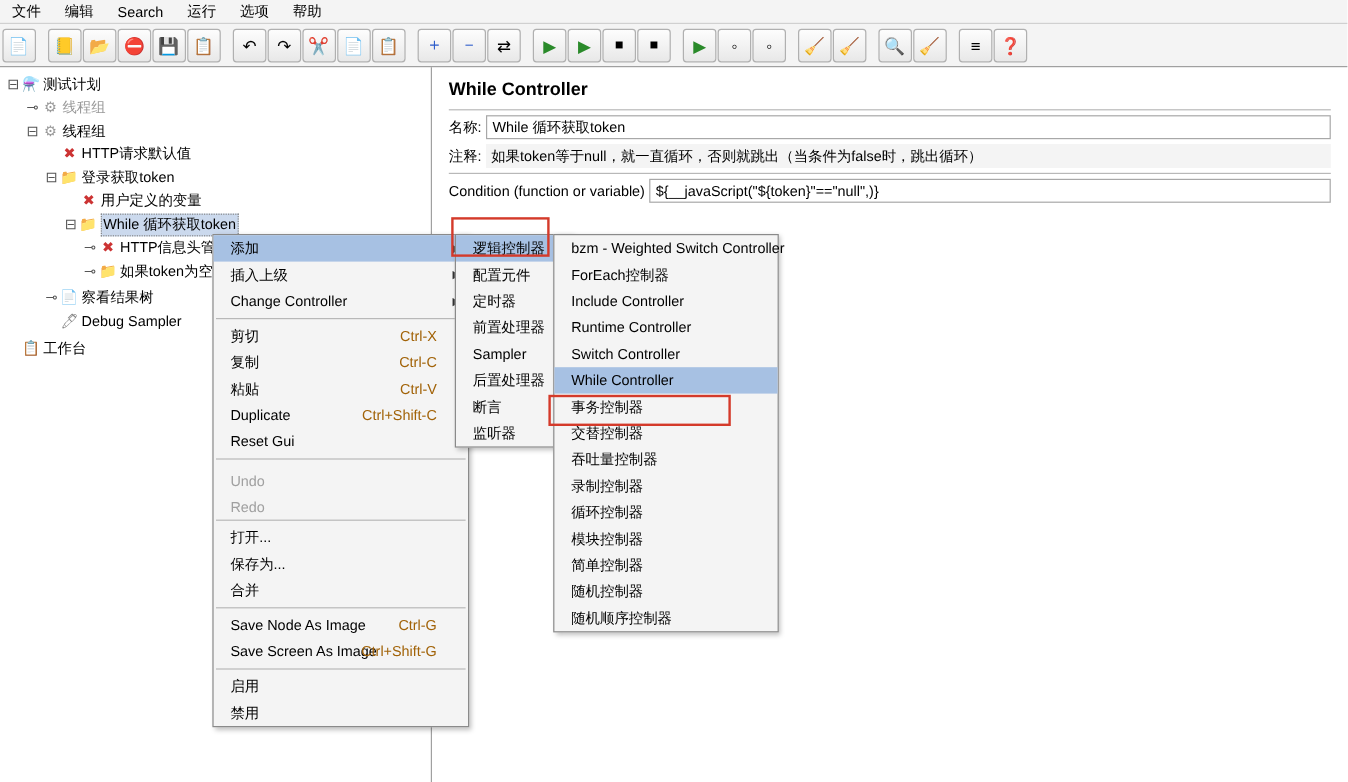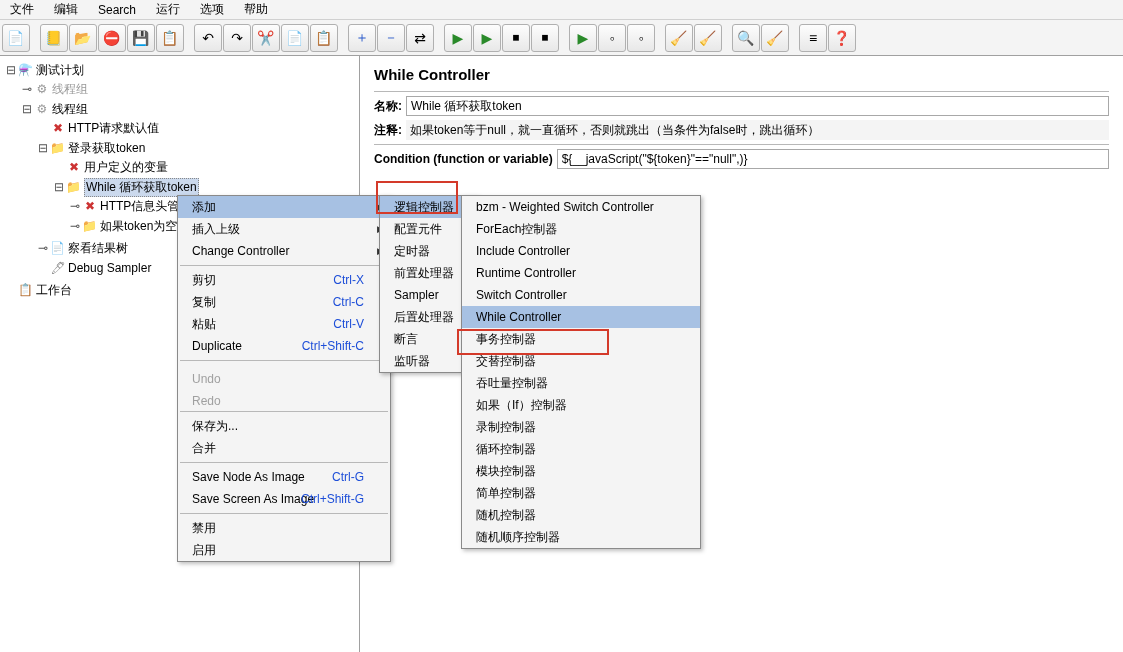--- a/index.html
+++ b/index.html
@@ -23,31 +23,31 @@
 .tree ul { list-style: none; padding-left: 16px; }
 .tree li { padding: 1px 0; white-space: nowrap; }
 .tree .row { display: flex; align-items: center; gap: 2px; height: 18px; }
 .tree .tog { width: 10px; display: inline-block; color: #555; }
 .tree .ico { width: 16px; height: 16px; display: inline-flex; align-items: center; justify-content: center; font-size: 12px; }
 .tree .sel { background: #cbd9ed; border: 1px dotted #888; padding: 0 1px; }
 
 
 .content-pane h2 { font-size: 15px; font-weight: bold; margin-bottom: 8px; }
 .form-row { display: flex; align-items: center; margin: 4px 0; gap: 4px; }
-.form-row label { font-weight: bold; white-space: nowrap; }
+.form-row label { font-weight: normal; white-space: nowrap; }
 .form-row input { flex: 1; border: 1px solid #a8a8a8; padding: 2px 4px; height: 20px; background: #fff; }
 .form-row input[readonly] { background: #f4f4f4; border: none; }
 .hr { border-bottom: 1px solid #b8b8b8; margin: 4px 0; }
 
 
 .ctx { position: absolute; background: #f4f4f4; border: 1px solid #8a8a8a; box-shadow: 2px 2px 4px rgba(0,0,0,0.25); }
 .ctx .item { height: 22px; display: flex; align-items: center; padding: 0 20px 0 14px; white-space: nowrap; position: relative; }
 .ctx .item.hi { background: #a7c1e3; }
 .ctx .item.dis { color: #a0a0a0; align-items: flex-end; }
-.ctx .item .shortcut { position: absolute; right: 26px; color: #1d4ed8; }
+.ctx .item .shortcut { position: absolute; right: 26px; color: #a16207; }
 .ctx .item .arrow { position: absolute; right: 6px; font-size: 9px; color: #333; }
 .ctx .sep { height: 1px; background: #b8b8b8; margin: 3px 2px; }
 
 
 .redbox { position: absolute; border: 2px solid #d43a2a; pointer-events: none; }
 
 
 .c-flask { color: #777; }
 .c-gear { color: #999; }
 .c-x { color: #c33; }
@@ -250,49 +250,55 @@
       <span class="shortcut">Ctrl-C</span>
     </div>
     <div class="item">
       <span>粘贴</span>
       <span class="shortcut">Ctrl-V</span>
     </div>
     <div class="item">
       <span>Duplicate</span>
       <span class="shortcut">Ctrl+Shift-C</span>
     </div>
+    <div class="item">
+      <span>Reset Gui</span>
+    </div>
     <div class="sep"></div>
     <div class="item dis">
       <span>Undo</span>
     </div>
     <div class="item dis">
       <span>Redo</span>
     </div>
     <div class="sep"></div>
     <div class="item">
+      <span>打开...</span>
+    </div>
+    <div class="item">
       <span>保存为...</span>
     </div>
     <div class="item">
       <span>合并</span>
     </div>
     <div class="sep"></div>
     <div class="item">
       <span>Save Node As Image</span>
       <span class="shortcut">Ctrl-G</span>
     </div>
     <div class="item">
       <span>Save Screen As Image</span>
       <span class="shortcut">Ctrl+Shift-G</span>
     </div>
     <div class="sep"></div>
     <div class="item">
+      <span>启用</span>
+    </div>
+    <div class="item">
       <span>禁用</span>
-    </div>
-    <div class="item">
-      <span>启用</span>
     </div>
   </div>
 
 <div class="ctx" id="ctx2" style="left:379px; top:195px; width:99px;">
     <div class="item hi">
       <span>逻辑控制器</span>
       <span class="arrow">▶</span>
     </div>
     <div class="item">
       <span>配置元件</span>
@@ -317,21 +323,21 @@
     <div class="item">
       <span>断言</span>
       <span class="arrow">▶</span>
     </div>
     <div class="item">
       <span>监听器</span>
       <span class="arrow">▶</span>
     </div>
   </div>
 
-<div class="ctx" id="ctx3" style="left:461px; top:195px; width:240px;">
+<div class="ctx" id="ctx3" style="left:461px; top:195px; width:188px;">
     <div class="item">
       <span>bzm - Weighted Switch Controller</span>
     </div>
     <div class="item">
       <span>ForEach控制器</span>
     </div>
     <div class="item">
       <span>Include Controller</span>
     </div>
     <div class="item">
@@ -346,23 +352,20 @@
     <div class="item">
       <span>事务控制器</span>
     </div>
     <div class="item">
       <span>交替控制器</span>
     </div>
     <div class="item">
       <span>吞吐量控制器</span>
     </div>
     <div class="item">
-      <span>如果（If）控制器</span>
-    </div>
-    <div class="item">
       <span>录制控制器</span>
     </div>
     <div class="item">
       <span>循环控制器</span>
     </div>
     <div class="item">
       <span>模块控制器</span>
     </div>
     <div class="item">
       <span>简单控制器</span>

